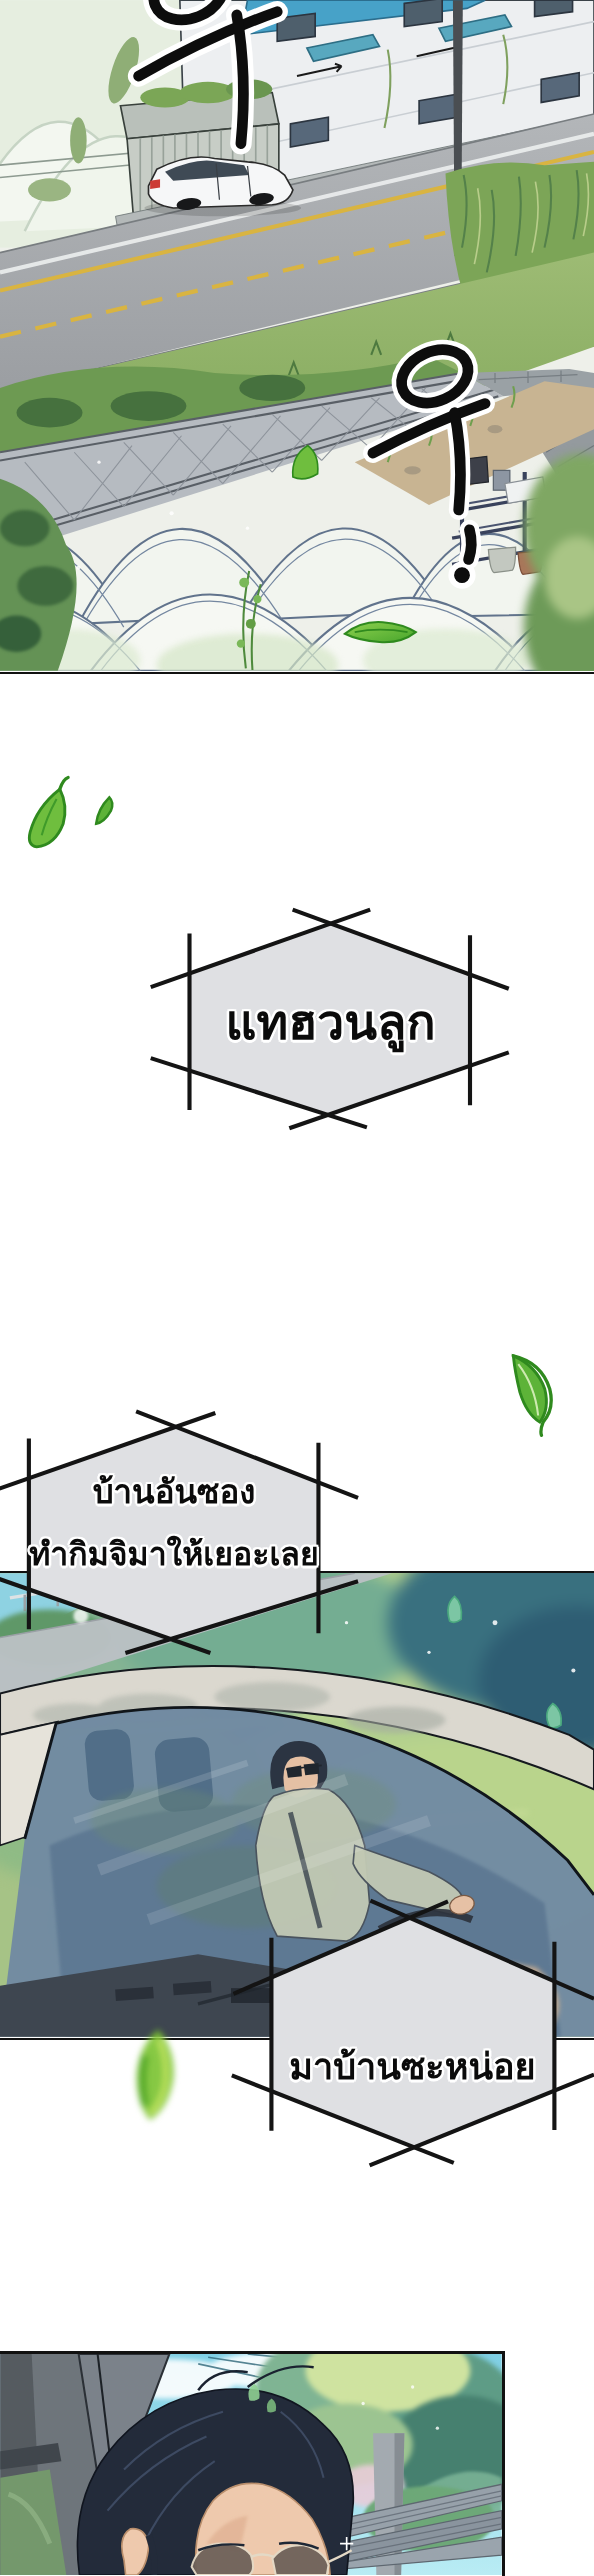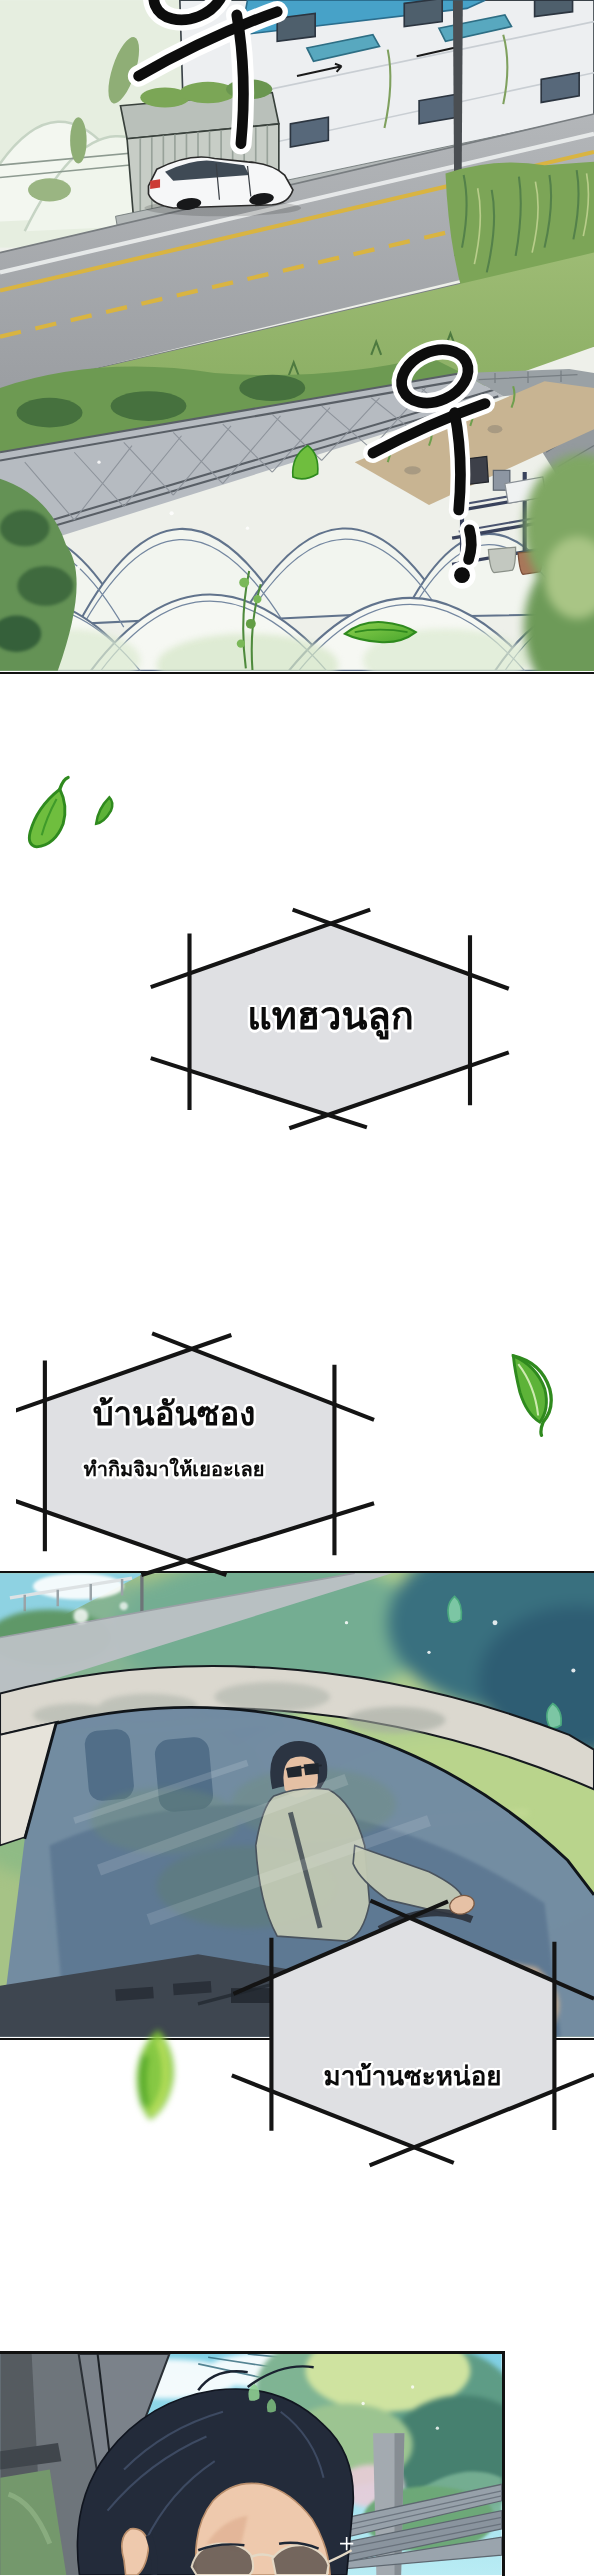--- a/index.html
+++ b/index.html
@@ -260,43 +260,43 @@
       <polygon points="232,60 400,122 400,232 228,292 60,238 60,120" fill="#dfe0e3"></polygon>
       <g stroke="#141414" stroke-width="5" fill="none">
         <path d="M13,137 L279,43"></path>
           <path d="M185,43 L447,139"></path>
         <path d="M60,72 L60,286"></path>
           <path d="M400,74 L400,280"></path>
         <path d="M13,223 L275,307"></path>
           <path d="M181,308 L447,216"></path>
       </g>
     </svg>
-    <div class="bline" style="left:50px;top:121px;width:281px;font-size:38px;">แทฮวนลูก</div>
+    <div class="bline" style="left:50px;top:121px;width:281px;font-size:48px;">แทฮวนลูก</div>
   </div>
 
   <svg class="abs" style="left:495px;top:1346px;" width="83" height="91" viewBox="0 0 100 110">
     <path d="M22,12 Q56,20 66,52 Q72,76 58,92 q-4,10 -2,16" stroke="#2f8a1e" stroke-width="4" fill="none" stroke-linecap="round"></path>
     <path d="M22,12 Q50,24 60,52 Q66,76 54,92 Q38,82 30,56 Q24,32 22,12 Z" fill="#5db338" stroke="#2f8a1e" stroke-width="3.5"></path>
     <path d="M28,22 Q48,48 52,84" stroke="#cdeab0" stroke-width="2.5" fill="none"></path>
   </svg>
 
-  <div class="abs" style="left:0;top:1316px;width:363px;height:297px;z-index:5;padding-left:16px;">
+  <div class="abs" style="left:0;top:1394px;width:363px;height:297px;z-index:5;">
     <svg width="363" height="297" viewBox="0 0 440 360">
       <polygon points="213,40 386,107 386,242 207,297 35,237 35,102" fill="#dfe0e3"></polygon>
       <g stroke="#141414" stroke-width="5" fill="none">
         <path d="M-13,119 L261,23"></path>
           <path d="M165,21 L434,126"></path>
         <path d="M35,54 L35,285"></path>
           <path d="M386,59 L386,290"></path>
         <path d="M-13,220 L255,314"></path>
           <path d="M152,314 L434,227"></path>
       </g>
     </svg>
     <div class="bline" style="left:29px;top:79px;width:290px;font-size:33px;">บ้านอันซอง</div>
-    <div class="bline" style="left:16.5px;top:142px;width:315px;font-size:20px;text-align:center;">ทำกิมจิมาให้เยอะเลย</div>
+    <div class="bline" style="left:16.5px;top:142px;width:315px;font-size:32px;text-align:center;">ทำกิมจิมาให้เยอะเลย</div>
   </div>
 
   <div class="panel" style="left:0;top:1571px;width:594px;height:469px;border-top:2.5px solid #111;border-bottom:2.5px solid #111;box-sizing:border-box;">
     <svg width="594" height="464" viewBox="0 0 720 562">
       <rect x="0" y="0" width="720" height="562" fill="#a6c386"></rect>
       <g style="filter:blur(9px)">
         <ellipse cx="430" cy="150" rx="320" ry="160" fill="#b2cf8e"></ellipse>
         <ellipse cx="180" cy="120" rx="200" ry="110" fill="#85b493"></ellipse>
         <ellipse cx="330" cy="70" rx="190" ry="90" fill="#74ad92"></ellipse>
         <ellipse cx="120" cy="260" rx="200" ry="120" fill="#8fbb85"></ellipse>
@@ -403,21 +403,21 @@
       <polygon points="217,35 392,112 392,244 222,313 49,245 49,107" fill="#dfe0e3"></polygon>
       <g stroke="#141414" stroke-width="5" fill="none">
         <path d="M3,127 L263,15"></path>
           <path d="M169,14 L440,133"></path>
         <path d="M49,59 L49,293"></path>
           <path d="M392,64 L392,292"></path>
         <path d="M1,226 L270,332"></path>
           <path d="M168,335 L440,225"></path>
       </g>
     </svg>
-    <div class="bline" style="left:40px;top:157px;width:283px;font-size:26px;margin-top:16px;">มาบ้านซะหน่อย</div>
+    <div class="bline" style="left:40px;top:157px;width:283px;font-size:36px;">มาบ้านซะหน่อย</div>
   </div>
 
   <div class="panel" style="left:0;top:2351px;width:505px;height:225px;border-top:3.3px solid #111;border-right:3.3px solid #111;box-sizing:border-box;">
     <svg width="502" height="221" viewBox="0 0 608 268">
       <defs>
         <linearGradient id="gSky3" x1="0" y1="0" x2="0" y2="1">
           <stop offset="0" stop-color="#7fcfe4"></stop>
             <stop offset="1" stop-color="#b9ecf4"></stop>
         </linearGradient>
       </defs>

